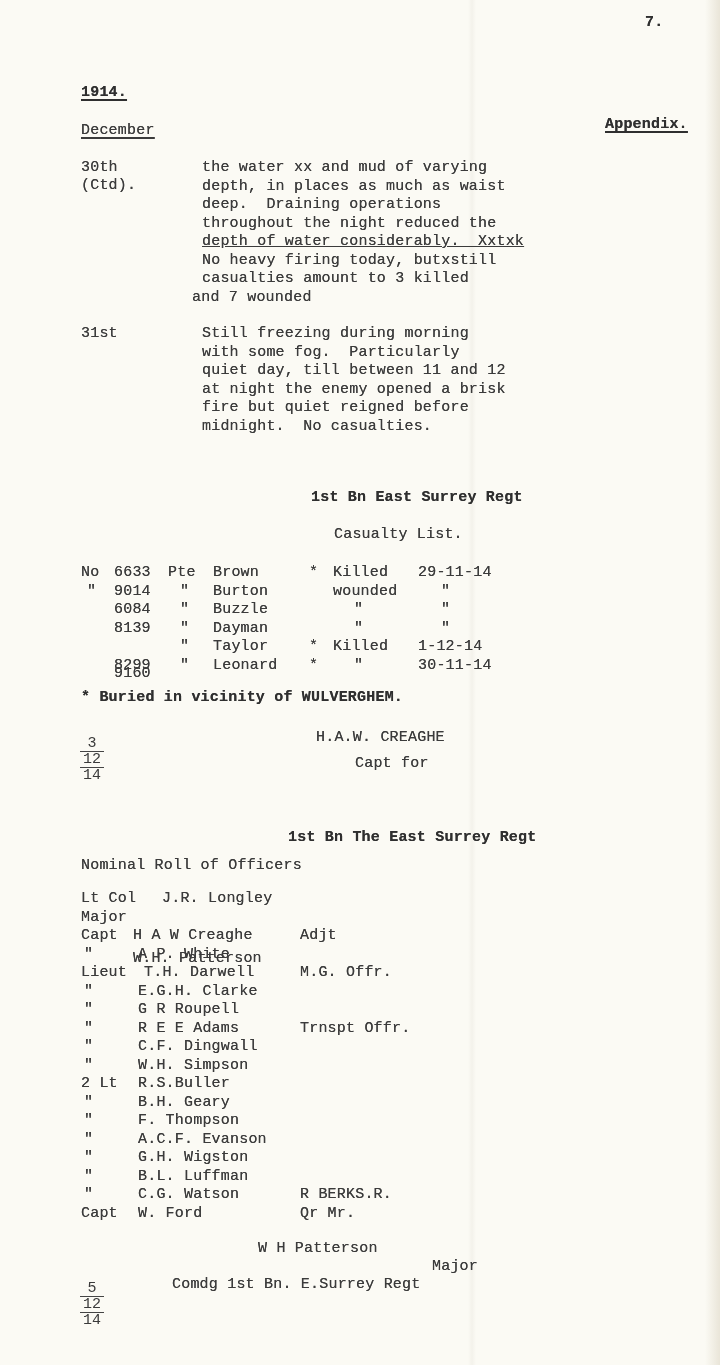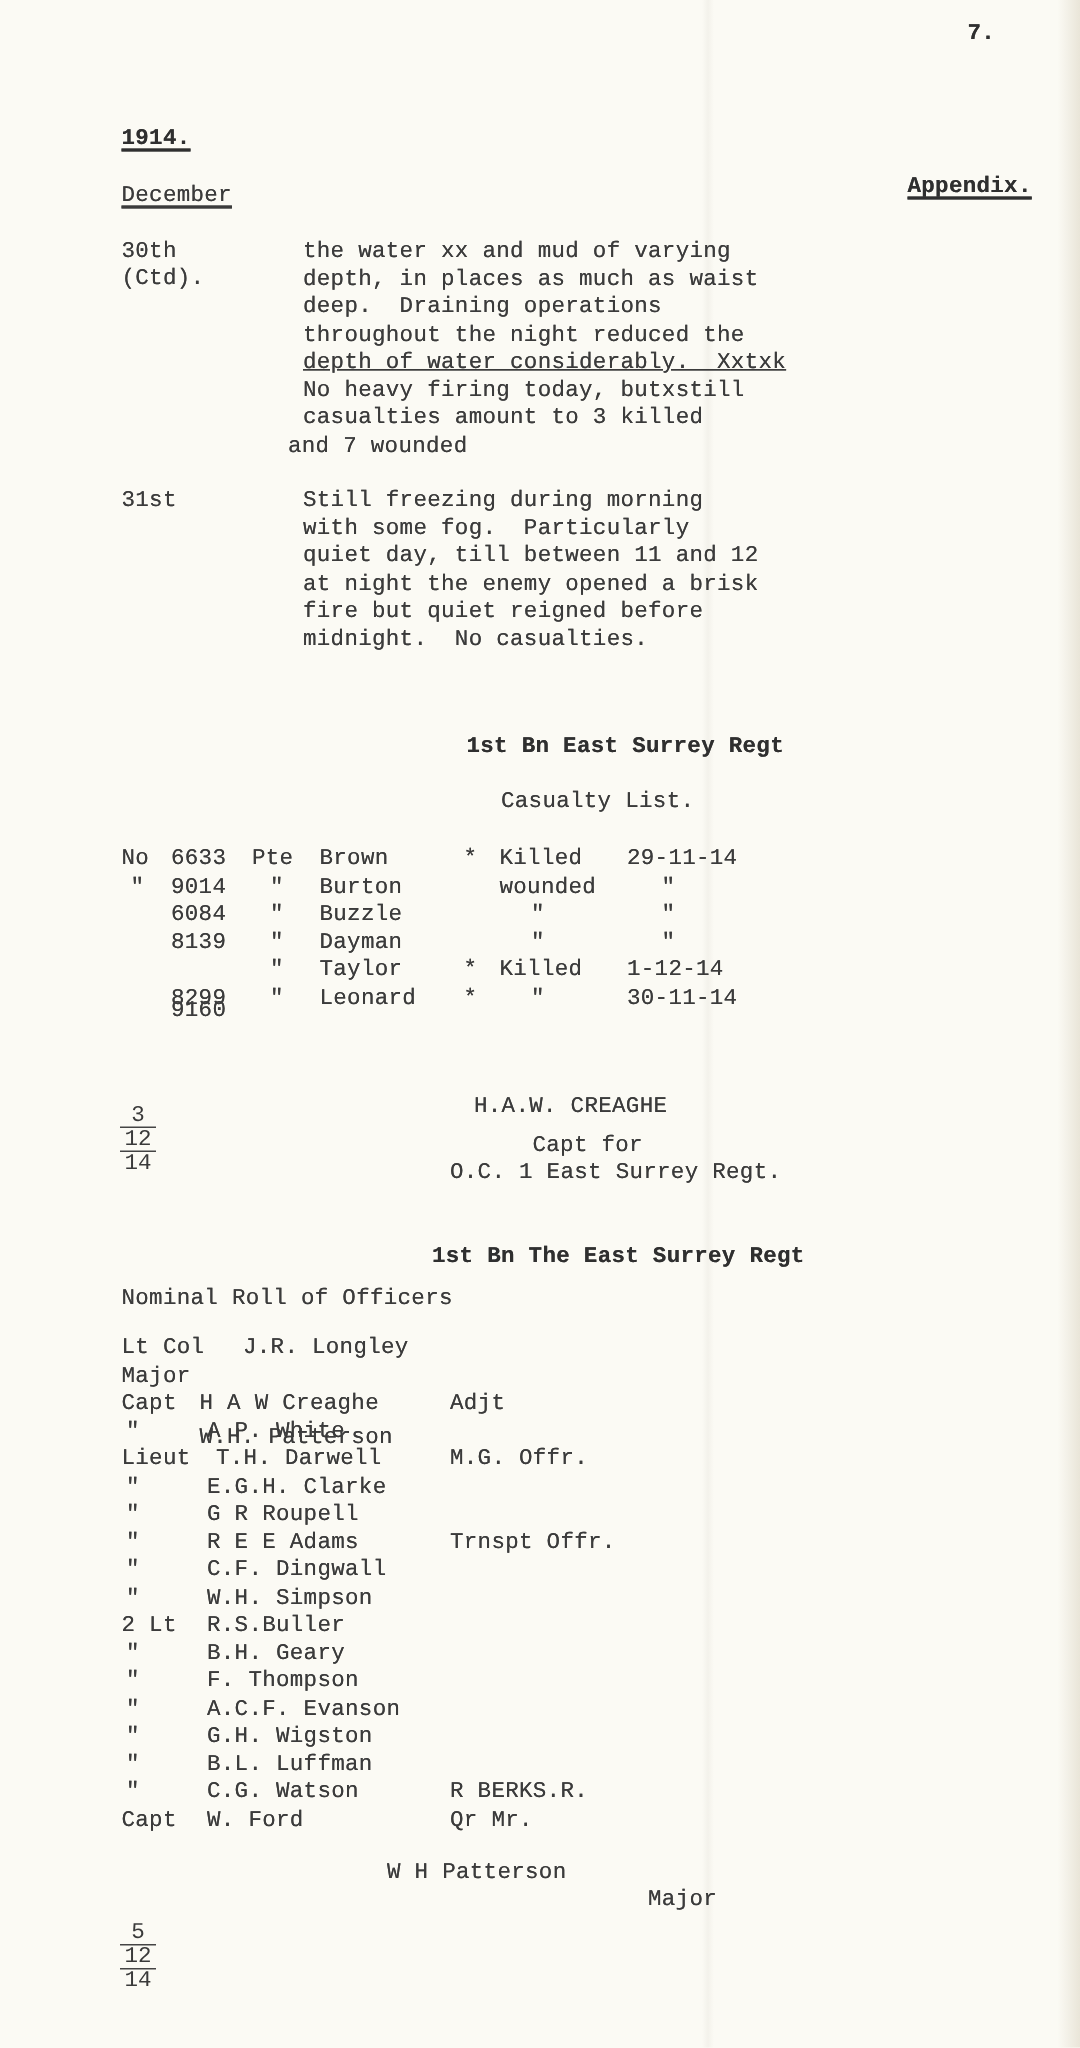--- a/index.html
+++ b/index.html
@@ -139,29 +139,29 @@
     <div>
       <div class="t" style="left:114px; top:656.5px;">8299</div>
       <div class="t" style="left:180px; top:656.5px;">"</div>
       <div class="t" style="left:213px; top:656.5px;">Leonard</div>
       <div class="t" style="left:309px; top:656.5px;">*</div>
       <div class="t" style="left:354px; top:656.5px;">"</div>
       <div class="t" style="left:418px; top:656.5px;">30-11-14</div>
     </div>
   </div>
 
+  <div class="t bold" style="left:81px; top:689px;">* Buried in vicinity of WULVERGHEM.</div>
 
   <div class="frac" style="left:80px; top:736px;">
     <span>3</span>
     <span class="bar">12</span>
     <span class="bar">14</span>
   </div>
   <div class="t" style="left:316px; top:729px;">H.A.W. CREAGHE</div>
   <div class="t" style="left:355px; top:755px;">Capt for</div>
-  <div class="t" style="left:300px; top:773px;">O.C. 1 East Surrey Regt.</div>
 
   <div class="t bold" style="left:288px; top:829px;">1st Bn The East Surrey Regt</div>
   <div class="t" style="left:81px; top:857px;">Nominal Roll of Officers</div>
 
   <div>
     <div>
       <div class="t" style="left:81px; top:890px;">Lt Col</div>
       <div class="t" style="left:162px; top:890px;">J.R. Longley</div>
     </div>
     <div>
@@ -234,19 +234,20 @@
     </div>
     <div>
       <div class="t" style="left:81px; top:1204.5px;">Capt</div>
       <div class="t" style="left:138px; top:1204.5px;">W. Ford</div>
       <div class="t" style="left:300px; top:1204.5px;">Qr Mr.</div>
     </div>
   </div>
 
   <div class="t" style="left:258px; top:1240px;">W H Patterson</div>
   <div class="t" style="left:432px; top:1258px;">Major</div>
+  <div class="t" style="left:172px; top:1276px;">Comdg 1st Bn. E.Surrey Regt</div>
   <div class="frac" style="left:80px; top:1281px;">
     <span>5</span>
     <span class="bar">12</span>
     <span class="bar">14</span>
   </div>
 
 </div>
 
 </body></html>

